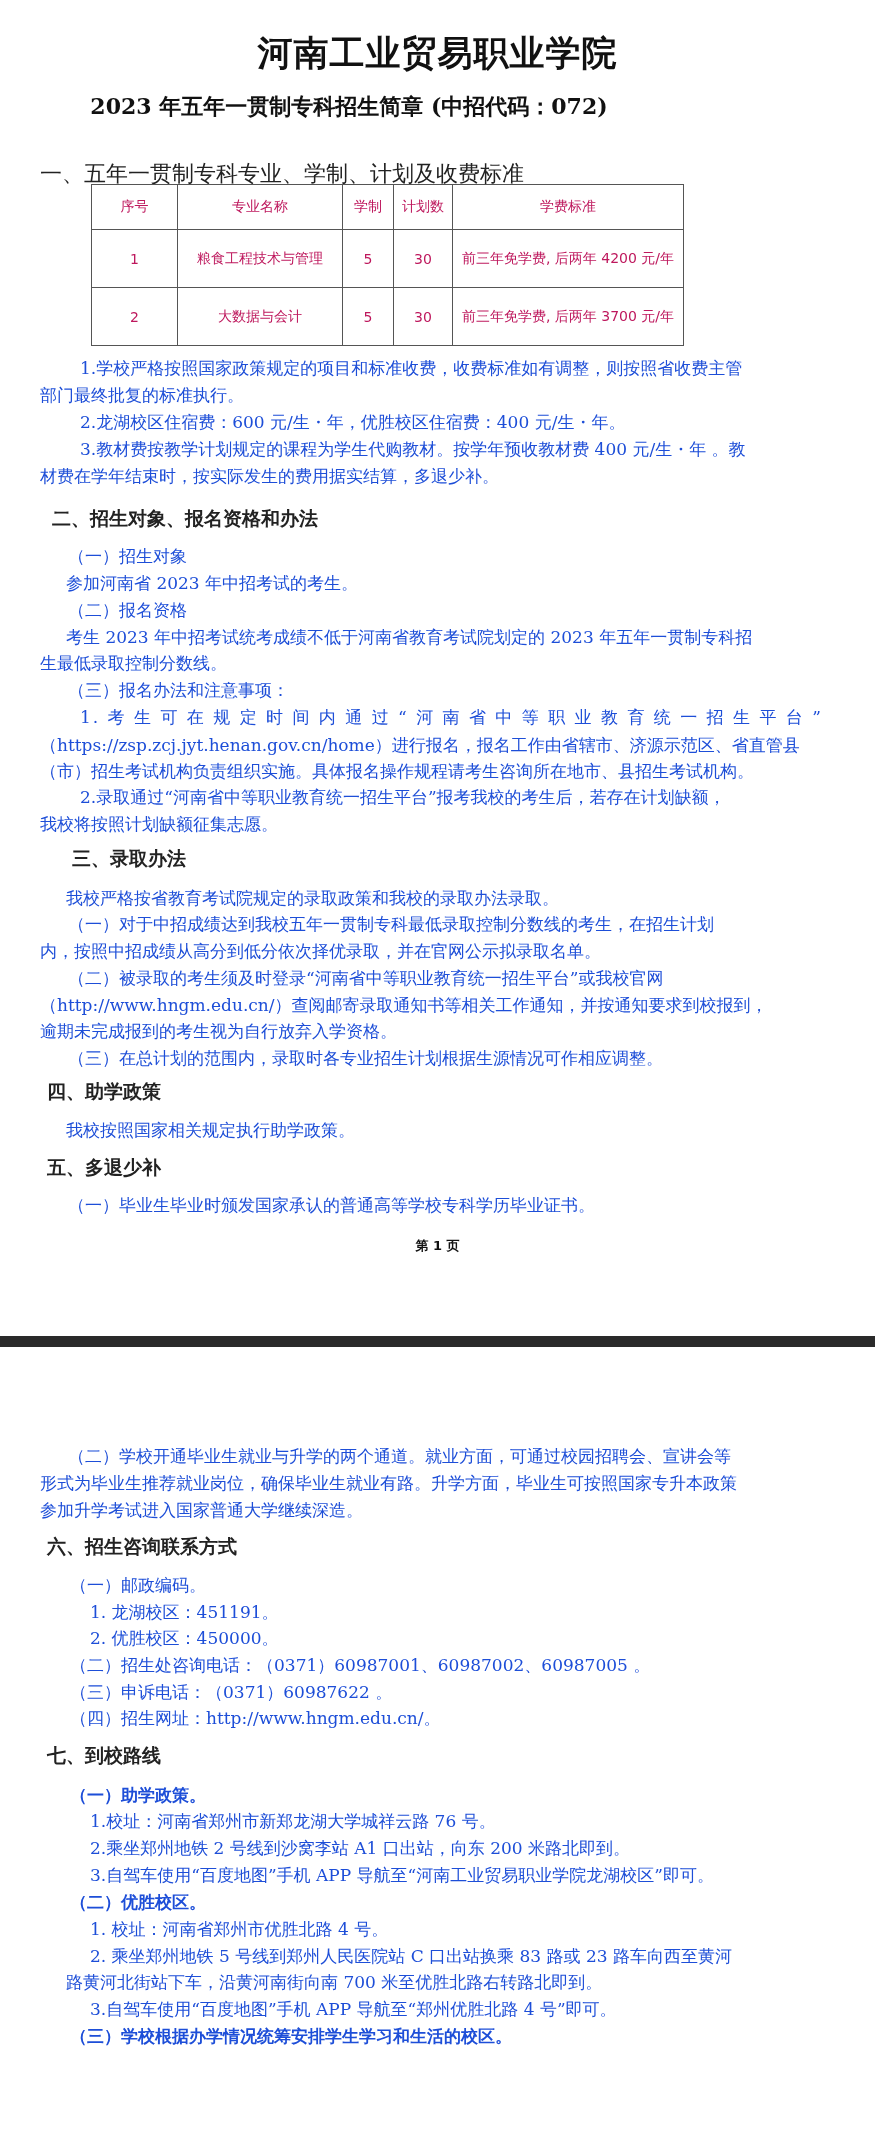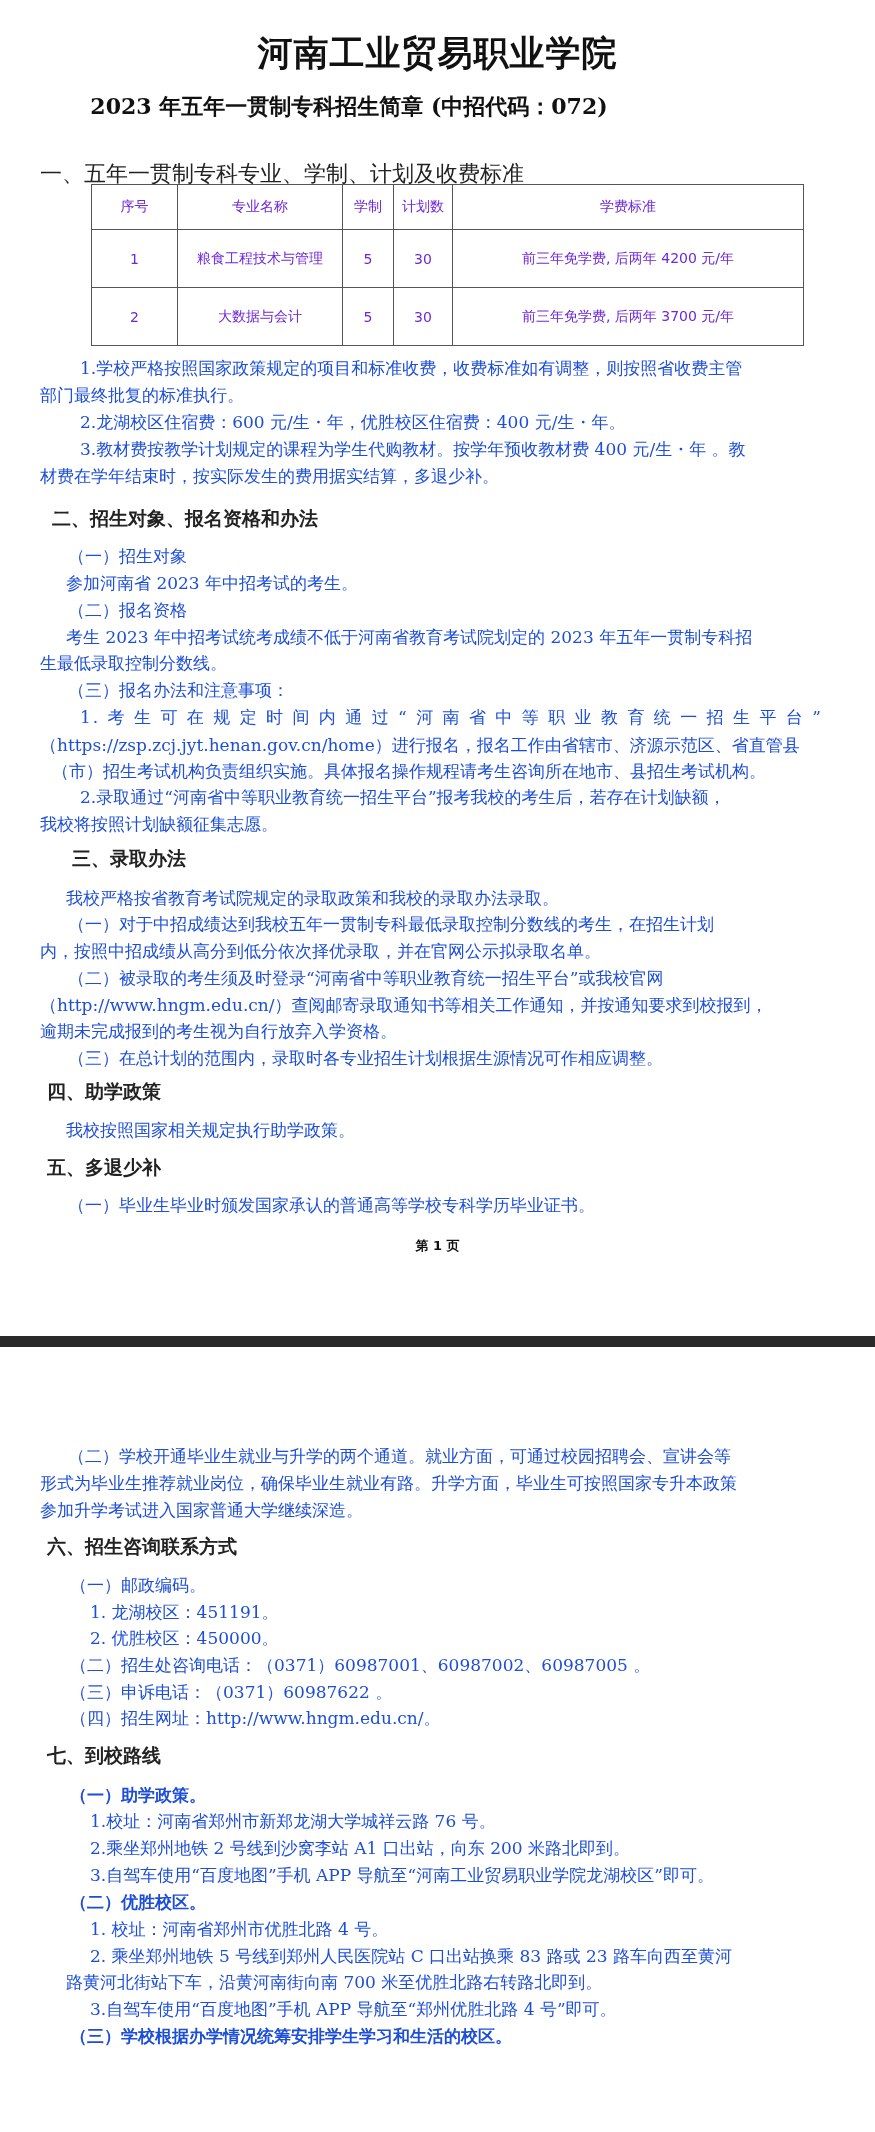--- a/index.html
+++ b/index.html
@@ -6,22 +6,22 @@
   body { width: 875px; height: 2132px; position: relative; overflow: hidden;
          font-family: "DejaVu Serif", "Liberation Serif", serif; color: #111; }
   .abs { position: absolute; white-space: nowrap; line-height: 1; }
   .title { left: 0; width: 875px; text-align: center; top: 36px; font-size: 35px; font-weight: bold;
            font-family: "DejaVu Sans", "Liberation Sans", sans-serif; letter-spacing: 1px; }
   .subtitle { left: 0; width: 698px; text-align: center; top: 95px; font-size: 22px; font-weight: bold; }
   .h1 { font-size: 19px; font-weight: bold; font-family: "DejaVu Sans", "Liberation Sans", sans-serif; color: #222; }
   .h1.light { font-weight: normal; }
   .p { font-size: 17px; color: #1d4ed8; }
   .bold { font-weight: bold; }
-  table.fees { position: absolute; left: 91px; top: 184px; width: 713px; border-collapse: collapse;
-               font-family: "DejaVu Sans", "Liberation Sans", sans-serif; font-size: 14px; color: #6d28d9; }
+  table.fees { position: absolute; left: 91px; top: 184px; width: 593px; border-collapse: collapse;
+               font-family: "DejaVu Sans", "Liberation Sans", sans-serif; font-size: 14px; color: #be185d; }
   table.fees td, table.fees th { border: 1px solid #555; text-align: center; font-weight: normal; padding: 0; }
   table.fees th { height: 44px; }
   table.fees td { height: 57px; }
   .pagenum { left: 0; width: 875px; text-align: center; top: 1239px; font-size: 13px; font-weight: bold;
              font-family: "DejaVu Sans", "Liberation Sans", sans-serif; }
   .pagebreak { position: absolute; left: 0; top: 1336px; width: 875px; height: 11px; background: #2a2a2a; }
 </style>
 </head>
 <body>
 
@@ -64,21 +64,21 @@
 
 <div class="abs h1" style="left:52px; top:509px;">二、招生对象、报名资格和办法</div>
 <div class="abs p" style="left:68px; top:548px;">（一）招生对象</div>
 <div class="abs p" style="left:66px; top:575px;">参加河南省 2023  年中招考试的考生。</div>
 <div class="abs p" style="left:68px; top:602px;">（二）报名资格</div>
 <div class="abs p" style="left:66px; top:629px;">考生 2023 年中招考试统考成绩不低于河南省教育考试院划定的 2023 年五年一贯制专科招</div>
 <div class="abs p" style="left:40px; top:655px;">生最低录取控制分数线。</div>
 <div class="abs p" style="left:68px; top:682px;">（三）报名办法和注意事项：</div>
 <div class="abs p" style="left:80px; top:709px; letter-spacing:2px;">1. 考 生 可 在 规 定 时 间 内 通 过 “ 河 南 省 中 等 职 业 教 育 统 一 招 生 平 台 ”</div>
 <div class="abs p" style="left:40px; top:737px;">（https://zsp.zcj.jyt.henan.gov.cn/home）进行报名，报名工作由省辖市、济源示范区、省直管县</div>
-<div class="abs p" style="left:40px; top:763px;margin-left:12px;">（市）招生考试机构负责组织实施。具体报名操作规程请考生咨询所在地市、县招生考试机构。</div>
+<div class="abs p" style="left:40px; top:763px;">（市）招生考试机构负责组织实施。具体报名操作规程请考生咨询所在地市、县招生考试机构。</div>
 <div class="abs p" style="left:80px; top:789px;">2.录取通过“河南省中等职业教育统一招生平台”报考我校的考生后，若存在计划缺额，</div>
 <div class="abs p" style="left:40px; top:816px;">我校将按照计划缺额征集志愿。</div>
 
 <div class="abs h1" style="left:72px; top:849px;text-align:center;">三、录取办法</div>
 <div class="abs p" style="left:66px; top:890px;">我校严格按省教育考试院规定的录取政策和我校的录取办法录取。</div>
 <div class="abs p" style="left:68px; top:916px;">（一）对于中招成绩达到我校五年一贯制专科最低录取控制分数线的考生，在招生计划</div>
 <div class="abs p" style="left:40px; top:943px;">内，按照中招成绩从高分到低分依次择优录取，并在官网公示拟录取名单。</div>
 <div class="abs p" style="left:68px; top:970px;">（二）被录取的考生须及时登录“河南省中等职业教育统一招生平台”或我校官网</div>
 <div class="abs p" style="left:40px; top:997px;">（http://www.hngm.edu.cn/）查阅邮寄录取通知书等相关工作通知，并按通知要求到校报到，</div>
 <div class="abs p" style="left:40px; top:1023px;">逾期未完成报到的考生视为自行放弃入学资格。</div>

